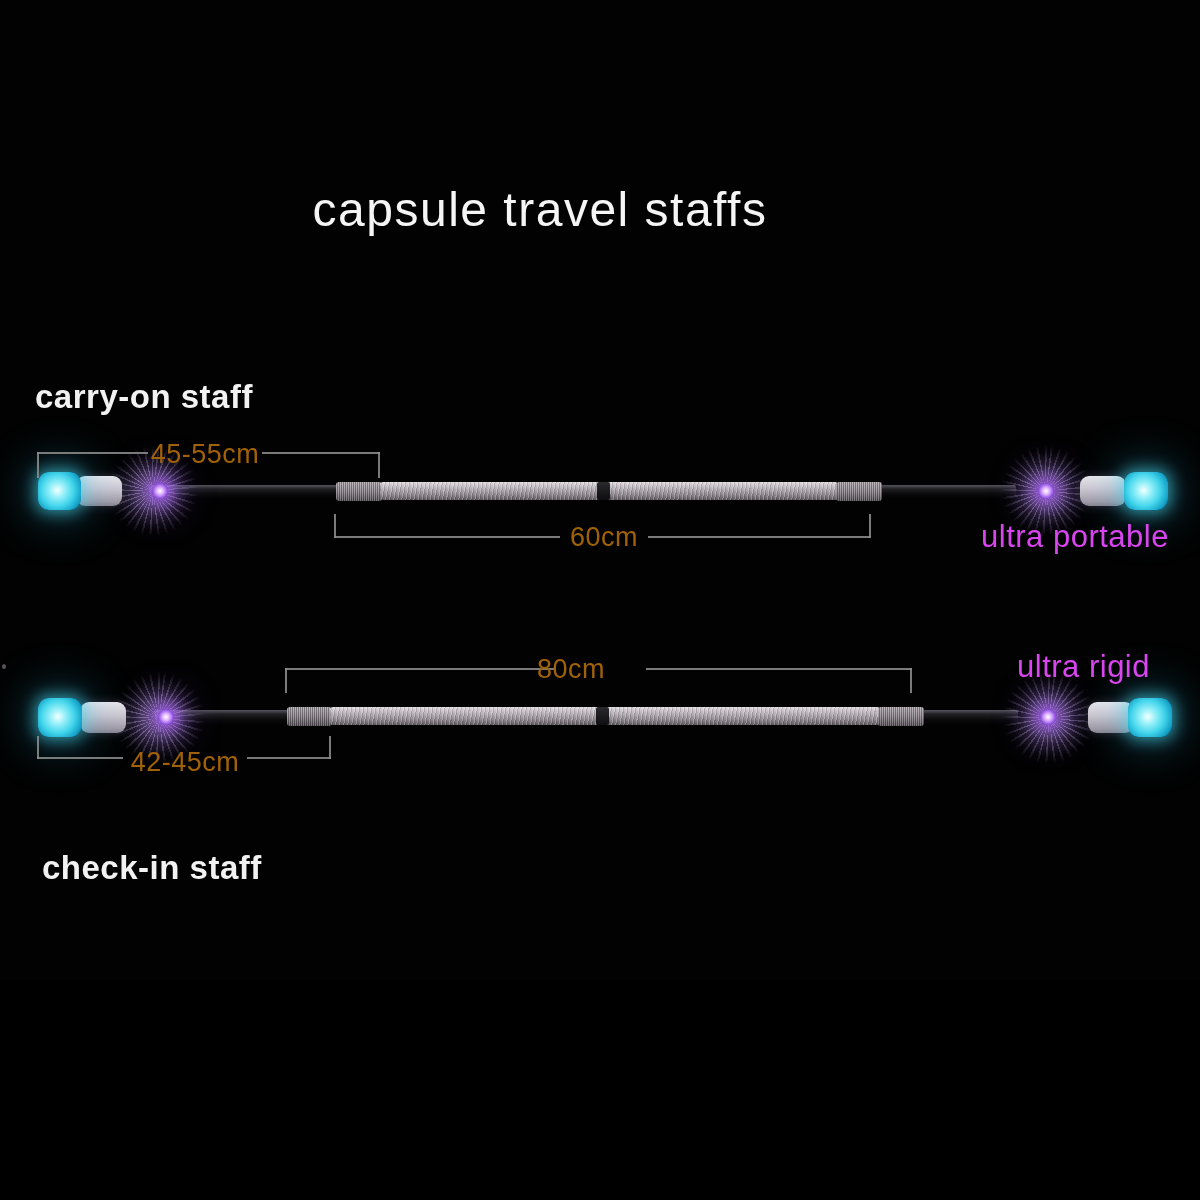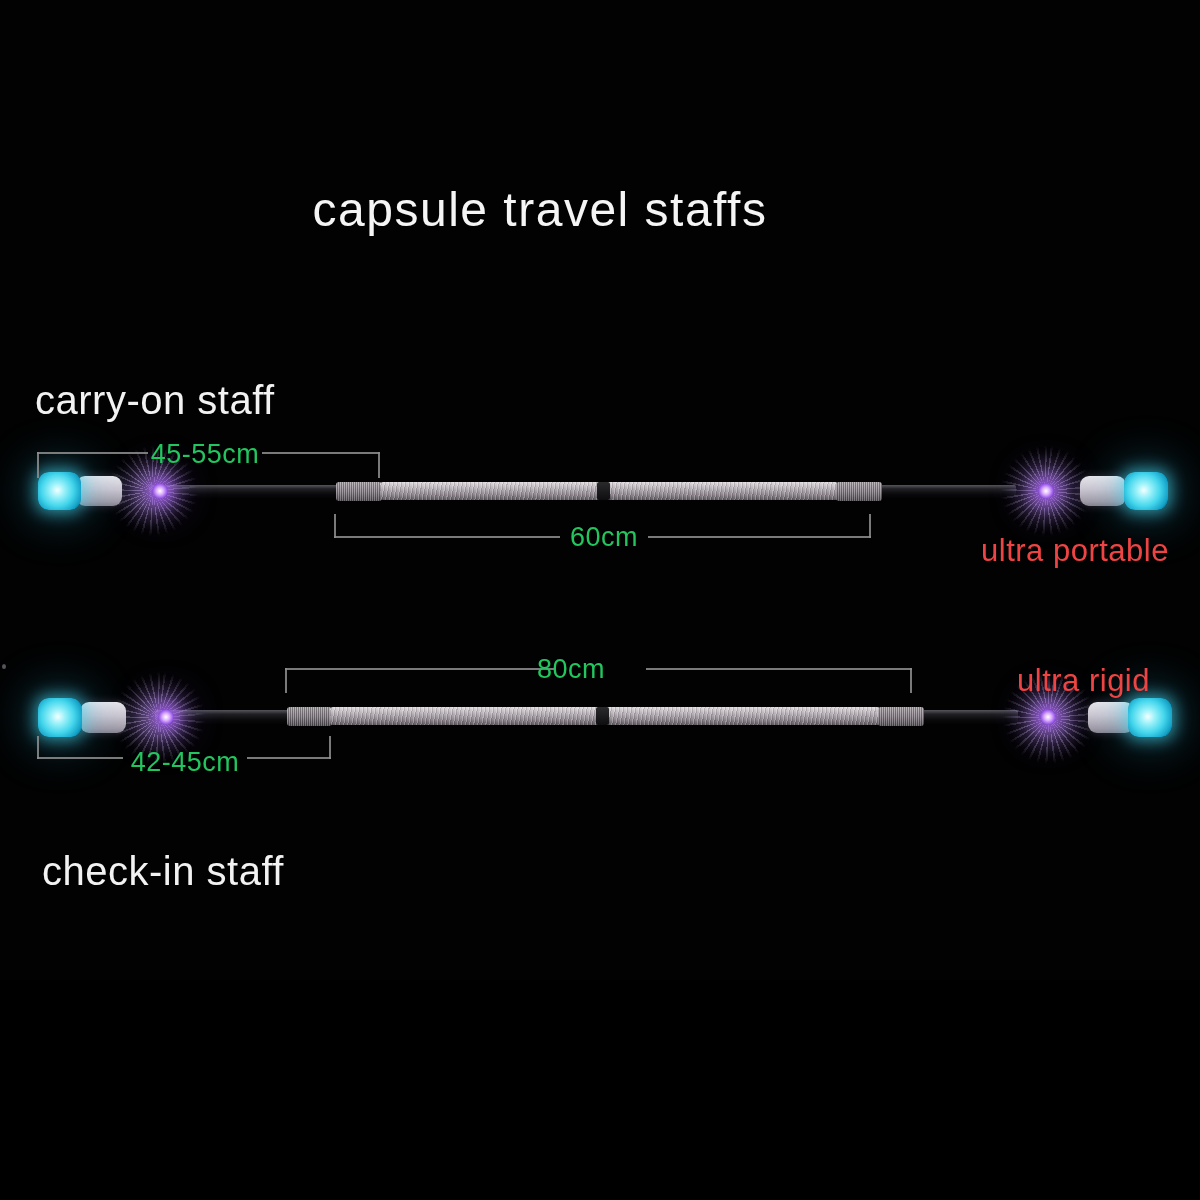--- a/index.html
+++ b/index.html
@@ -7,24 +7,24 @@
     position:relative;width:1200px;height:980px;background:#020202;overflow:hidden;
     font-family:"Liberation Sans", sans-serif;color:#f2f2f2;
   }
   .abs{position:absolute;}
 
   
   .title{
     font-size:48px;font-weight:400;letter-spacing:1.5px;color:#f5f5f5;
     left:0;right:120px;top:182px;text-align:center;
   }
-  .staff-label{font-size:40px;font-weight:400;letter-spacing:.5px;color:#f2f2f2;text-align:right;}
-  .trait-label{font-size:31px;font-weight:400;letter-spacing:.5px;color:#ef4444;margin-top:14px;}
+  .staff-label{font-size:33px;font-weight:700;letter-spacing:.5px;color:#f2f2f2;text-align:right;}
+  .trait-label{font-size:31px;font-weight:400;letter-spacing:.5px;color:#d946ef;}
   .dim-text{
-    font-size:27px;font-weight:400;color:#22c55e;letter-spacing:.5px;
+    font-size:27px;font-weight:400;color:#a16207;letter-spacing:.5px;
     transform:translate(-50%,-50%);white-space:nowrap;
   }
 
   
   .dim-line{height:2px;background:#8f8f8f;opacity:.85;}
   .dim-tick{width:2px;background:#8f8f8f;opacity:.85;}
 
   
   .shaft{background:linear-gradient(to bottom,#55555c 0%,#202024 30%,#0a0a0c 70%,#030304 100%);border-radius:2px;}
   .tube{

